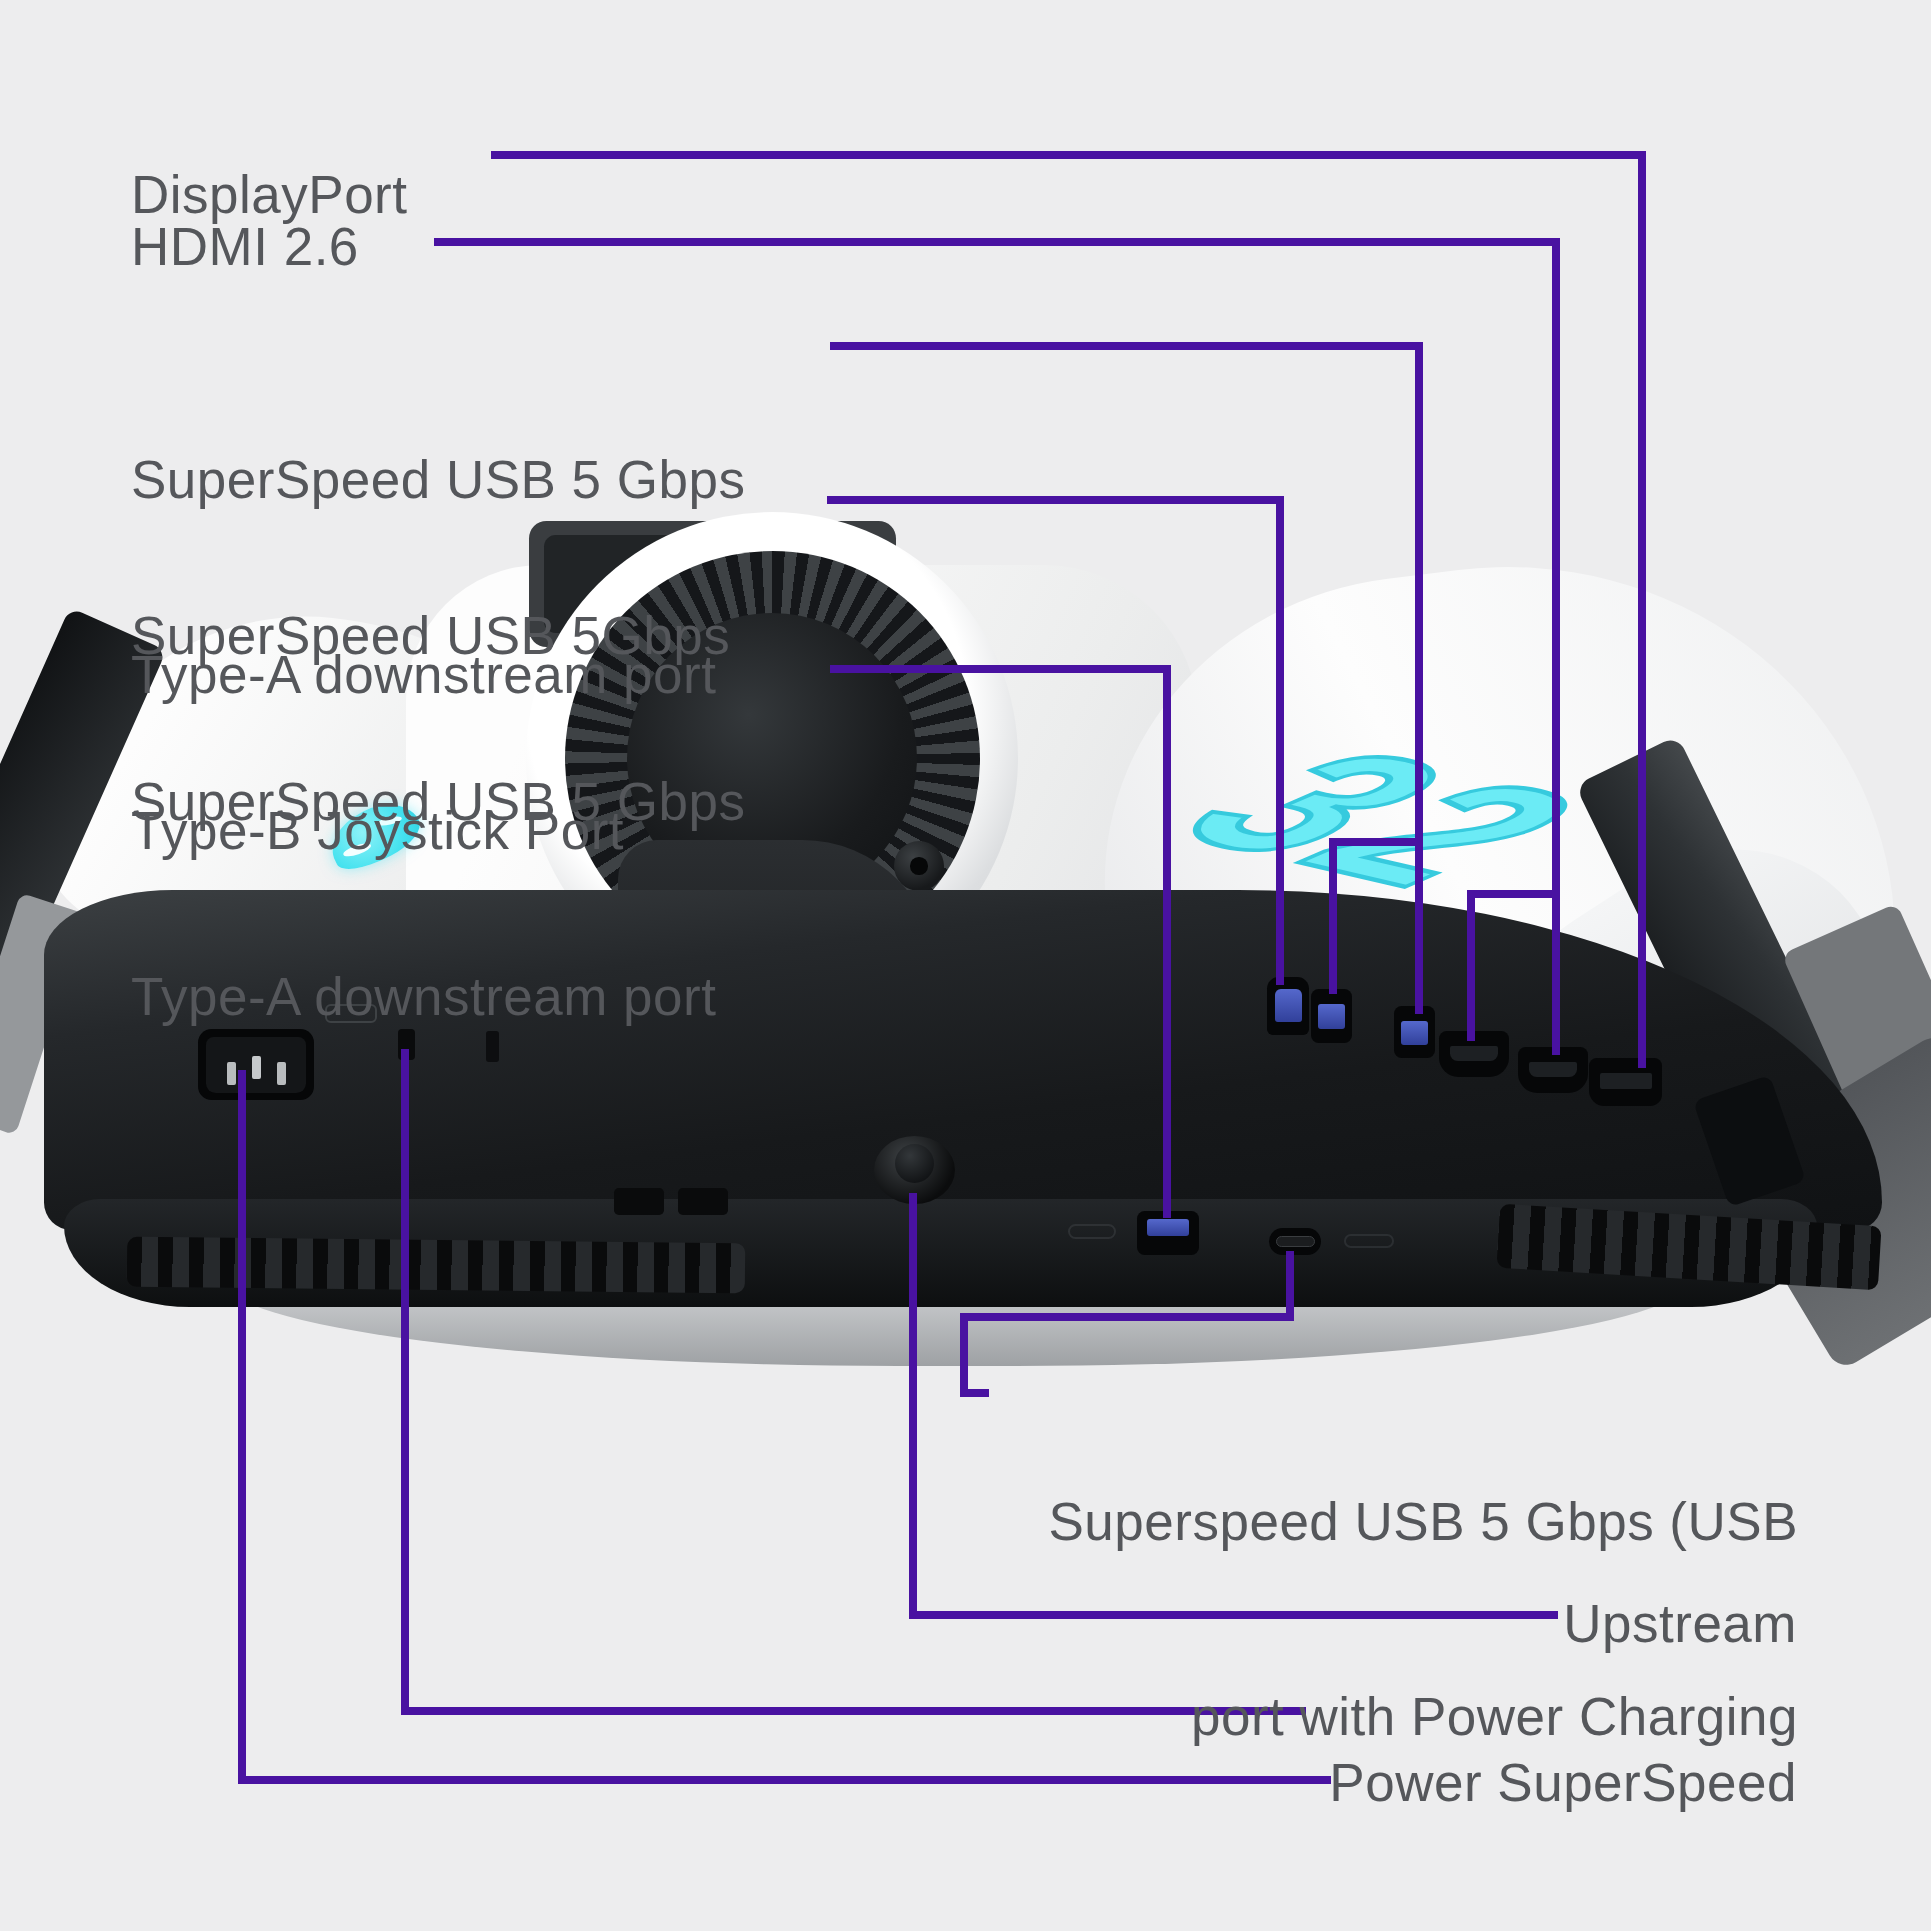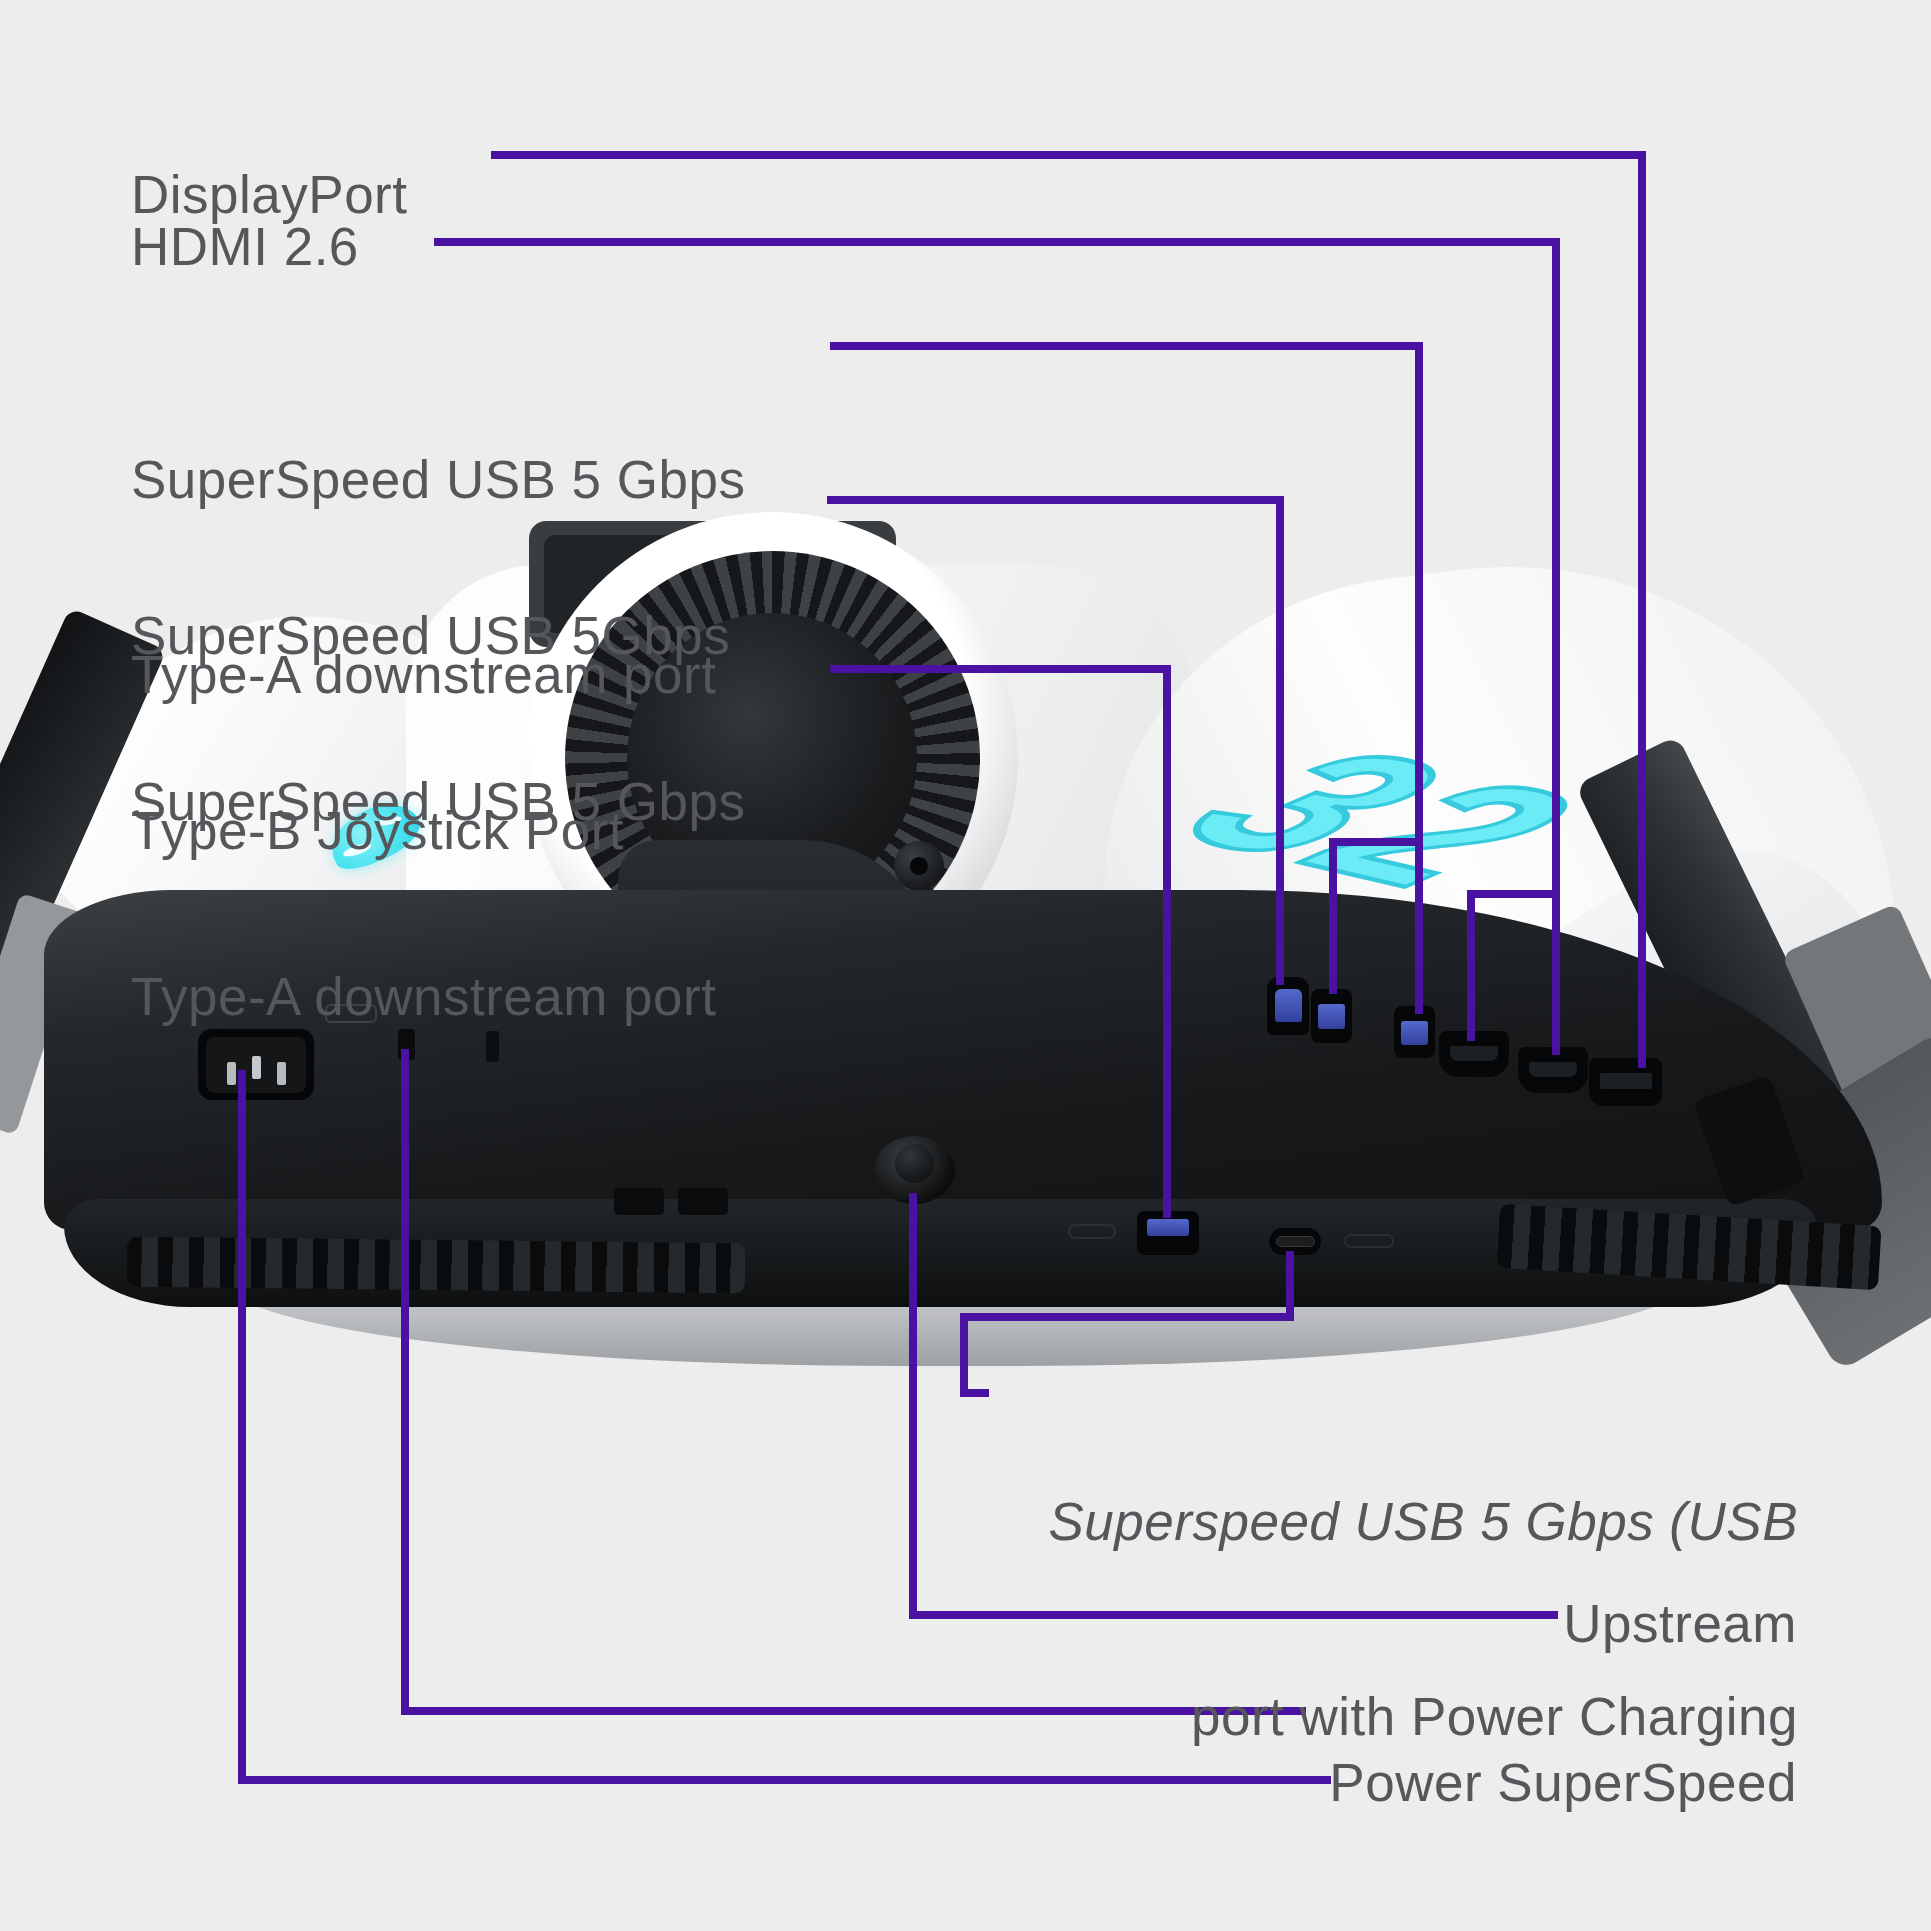--- a/index.html
+++ b/index.html
@@ -159,21 +159,21 @@
     <span style="position:static;display:block;">SuperSpeed USB 5Gbps</span>
     <span style="position:static;display:block;">Type-B Joystick Port</span>
   </div>
 
   <div class="lbl" style="left:131px;top:639px;">
     <span style="position:static;display:block;">SuperSpeed USB 5 Gbps</span>
     <span style="position:static;display:block;">Type-A downstream port</span>
   </div>
 
   <div class="lbl right" style="left:929px;top:1359px;width:869px;">
-    <span style="position:static;display:block;font-style:italic;">Superspeed USB 5 Gbps (USB</span>
+    <span style="position:static;display:block;">Superspeed USB 5 Gbps (USB</span>
     <span style="position:static;display:block;">port with Power Charging</span>
   </div>
 
   <div class="lbl right" style="left:1218px;top:1591px;width:579px;">Upstream</div>
   <div class="lbl right" style="left:1218px;top:1750px;width:579px;">Power SuperSpeed</div>
 
 </div>
 
 
 </body></html>

